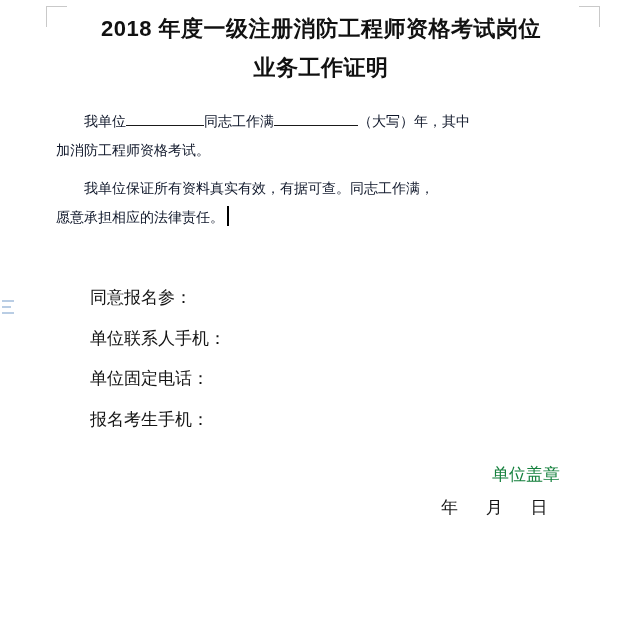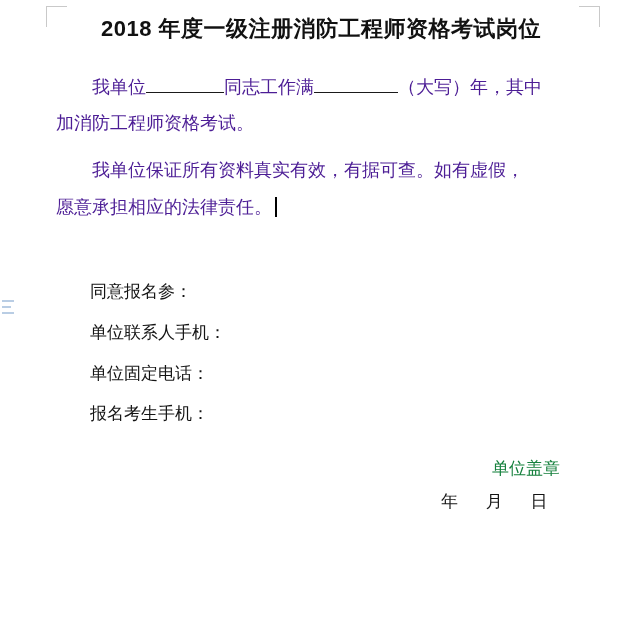--- a/index.html
+++ b/index.html
@@ -71,23 +71,23 @@
     line-height: 1.75;
     letter-spacing: 0.5px;
     color: #111111;
   }
   .title .line2 {
     display: block;
   }
 
   .body-block {
     margin-top: 20px;
-    font-size: 18px;
+    font-size: 14px;
     line-height: 2.05;
-    color: #4c1d95;
+    color: #0f172a;
   }
   .para {
     text-indent: 2em;
     margin: 0 0 2px 0;
   }
   .para.tight { margin-bottom: 0; }
 
   .blank {
     display: inline-block;
     border-bottom: 1px solid #1a1a1a;
@@ -149,33 +149,34 @@
     </div>
   </div>
 
   <div class="corner tl"></div>
   <div class="corner tr"></div>
 
   <div class="content">
 
     <div class="title">
       <span>2018 年度一级注册消防工程师资格考试岗位</span>
+      <span class="line2">业务工作证明</span>
     </div>
 
     <div class="body-block">
 
       <p class="para tight">
         <span>我单位</span><span class="blank w1"></span><span>同志工作满</span><span class="blank w2"></span><span>（大写）年，其中</span>
       </p>
 
 
       <p class="para tight" style="text-indent:0">加消防工程师资格考试。</p>
 
 
-      <p class="para tight" style="margin-top:10px">我单位保证所有资料真实有效，有据可查。如有虚假，</p>
+      <p class="para tight" style="margin-top:10px">我单位保证所有资料真实有效，有据可查。同志工作满，</p>
 
       <p class="para tight" style="text-indent:0">
         <span>愿意承担相应的法律责任。</span><span class="caret"></span>
       </p>
 
     </div>
 
     <div class="contacts">
       <p class="contact-line">同意报名参：</p>
       <p class="contact-line">单位联系人手机：</p>

